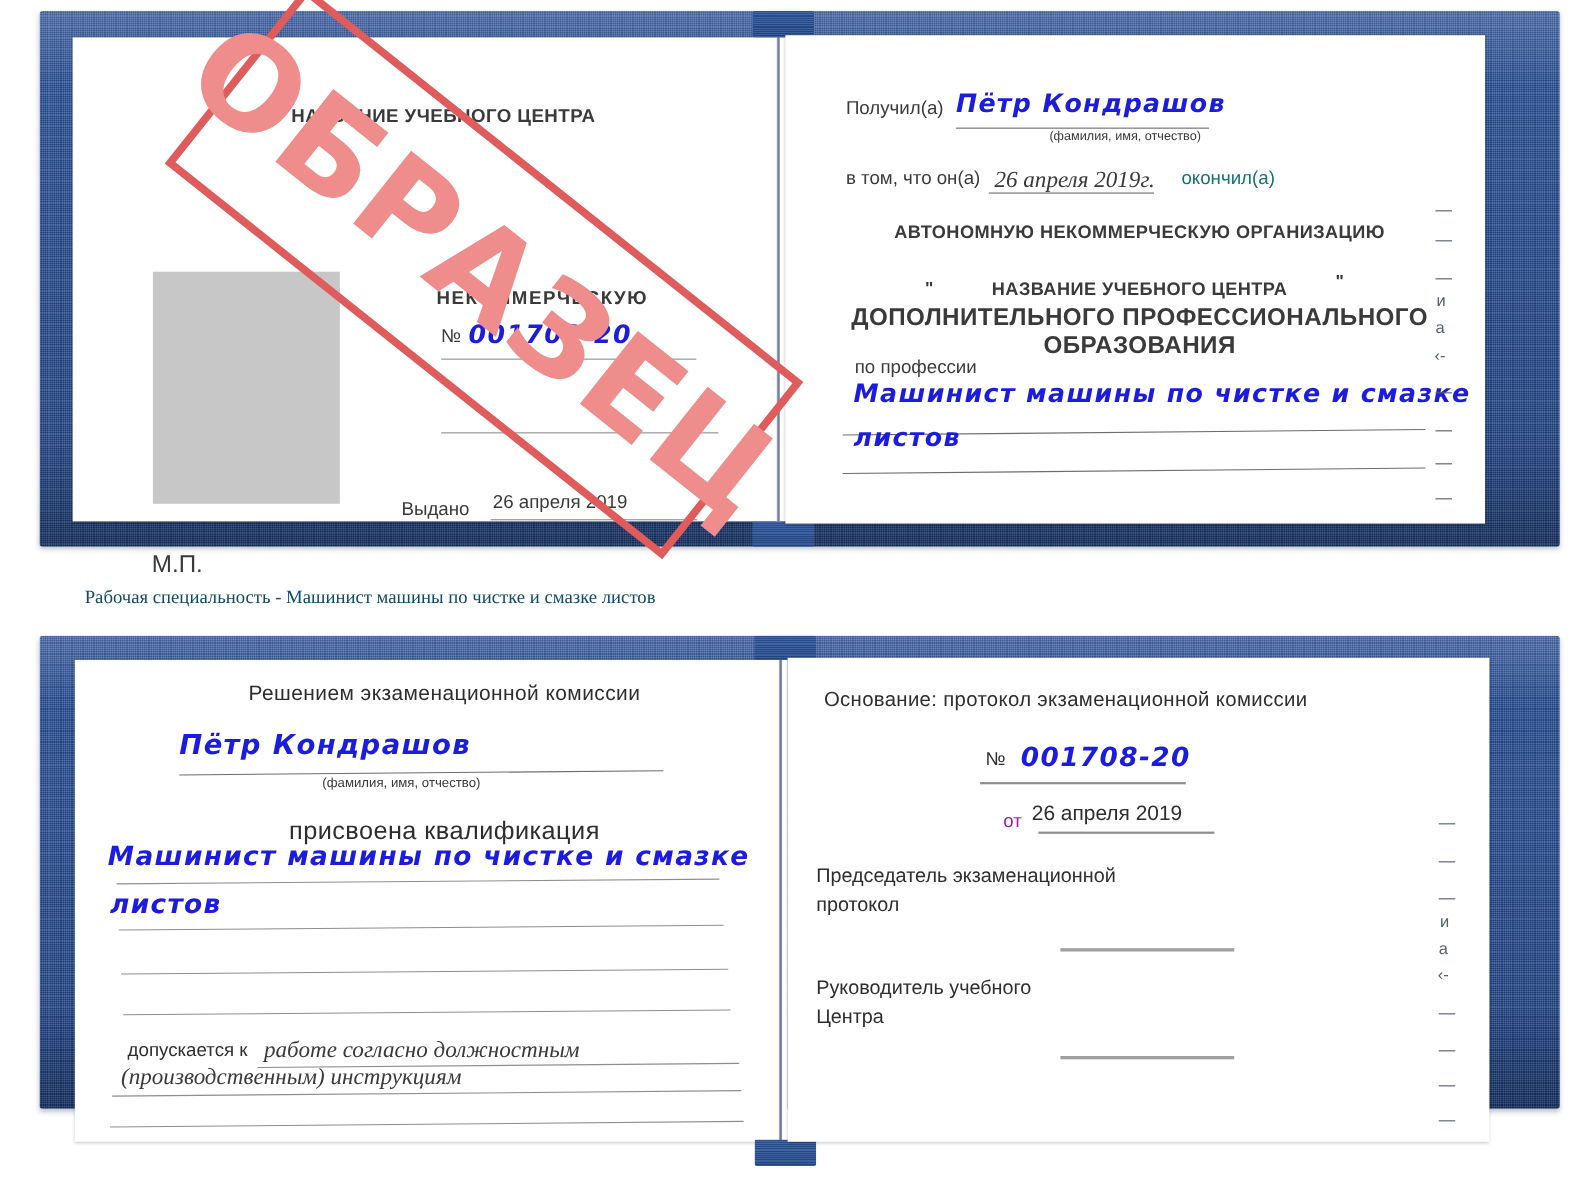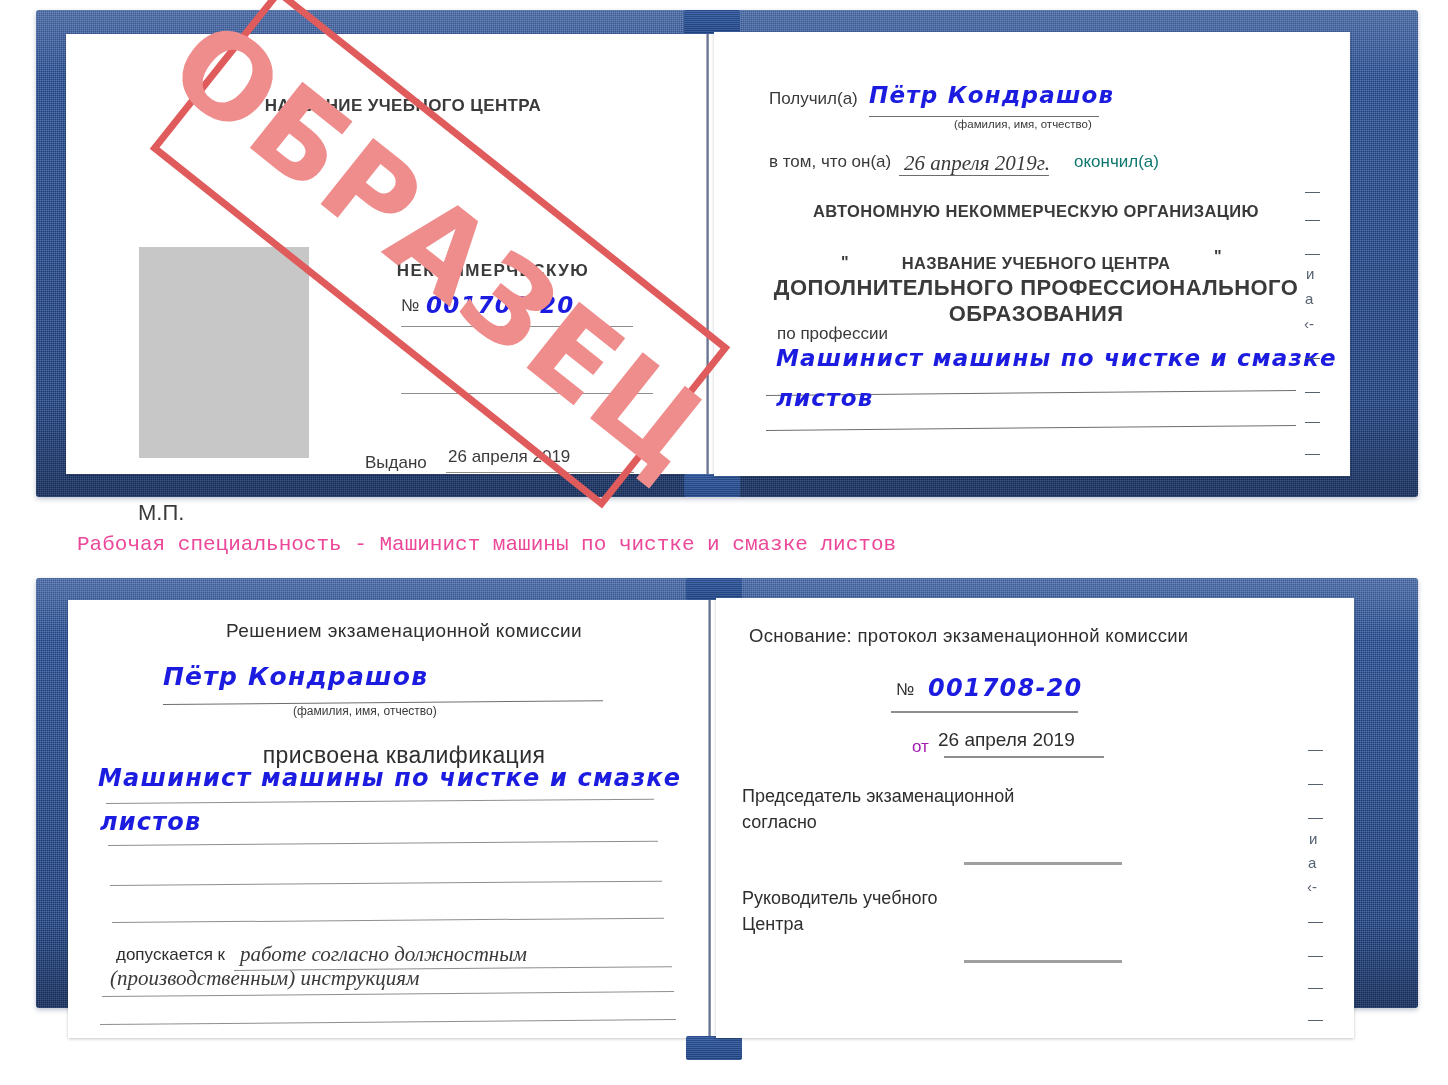--- a/index.html
+++ b/index.html
@@ -75,22 +75,22 @@
   }
   .stamp span{
     font-family:"DejaVu Sans","Liberation Sans",sans-serif;
     font-weight:bold;color:#ef8c8c;
     font-size:116px;letter-spacing:2px;line-height:1;
     white-space:nowrap;
   }
 
   
   .caption{
-    position:absolute;font-size:21px;color:#ec4899;white-space:nowrap;
-    font-family:Liberation Mono, monospace;
+    position:absolute;font-size:17px;color:#0c4a6e;white-space:nowrap;
+    font-family:Liberation Serif, serif;
   }
 
   
   .bleed{position:absolute;color:#54616f;font-size:15px;white-space:pre;font-family:"Liberation Sans",sans-serif;}
 </style>
 </head>
 <body>
 
 <div class="book" style="left:36px;top:10px;width:1382px;height:487px;">
 
@@ -210,21 +210,21 @@
 
     <div class="sans" style="left:180px;top:82px;font-size:17px;color:#2e2e2e;">№</div>
     <div class="hand" style="left:212px;top:76px;font-size:24px;">001708-20</div>
     <div class="rule" style="left:175px;top:113px;width:187px;height:2px;"></div>
 
     <div class="sans" style="left:196px;top:139px;font-size:17px;color:#a21caf;">от</div>
     <div class="sans" style="left:222px;top:131px;font-size:19px;color:#2e2e2e;">26 апреля 2019</div>
     <div class="rule" style="left:228px;top:158px;width:160px;height:2px;"></div>
 
     <div class="sans" style="left:26px;top:188px;font-size:18px;color:#2e2e2e;">Председатель экзаменационной</div>
-    <div class="sans" style="left:26px;top:214px;font-size:18px;color:#2e2e2e;">согласно</div>
+    <div class="sans" style="left:26px;top:214px;font-size:18px;color:#2e2e2e;">протокол</div>
     <div class="rule" style="left:248px;top:264px;width:158px;height:3px;background:#a0a0a0;"></div>
 
     <div class="sans" style="left:26px;top:290px;font-size:18px;color:#2e2e2e;">Руководитель учебного</div>
     <div class="sans" style="left:26px;top:316px;font-size:18px;color:#2e2e2e;">Центра</div>
     <div class="rule" style="left:248px;top:362px;width:158px;height:3px;background:#a0a0a0;"></div>
 
     <div class="bleed" style="left:592px;top:142px;">—</div>
     <div class="bleed" style="left:592px;top:176px;">—</div>
     <div class="bleed" style="left:592px;top:210px;">—</div>
     <div class="bleed" style="left:593px;top:232px;">и</div>

